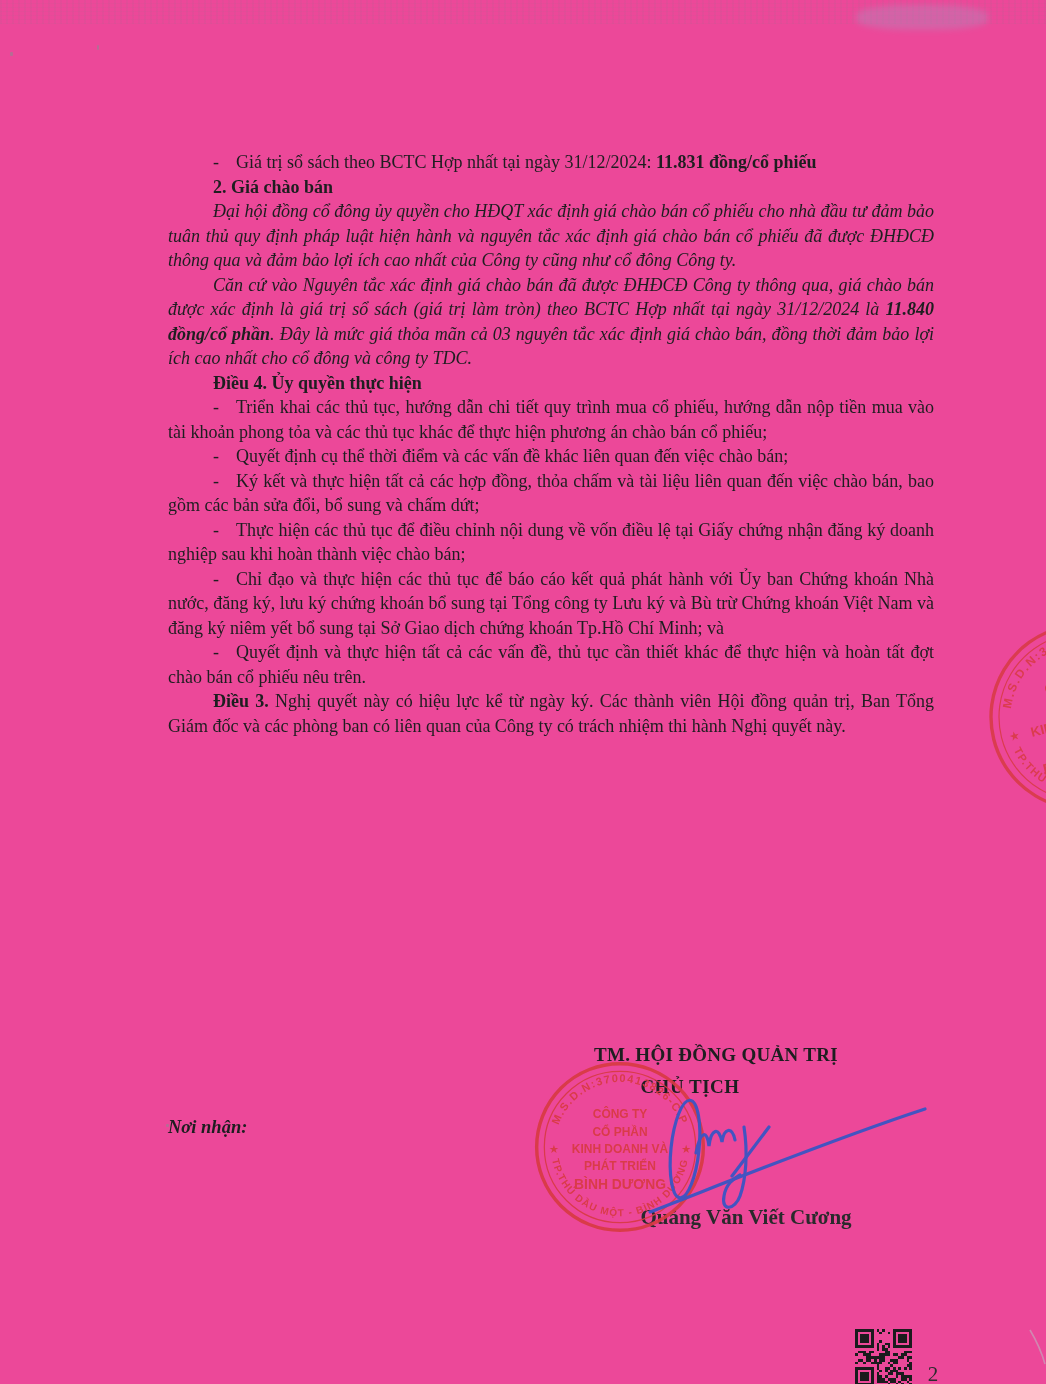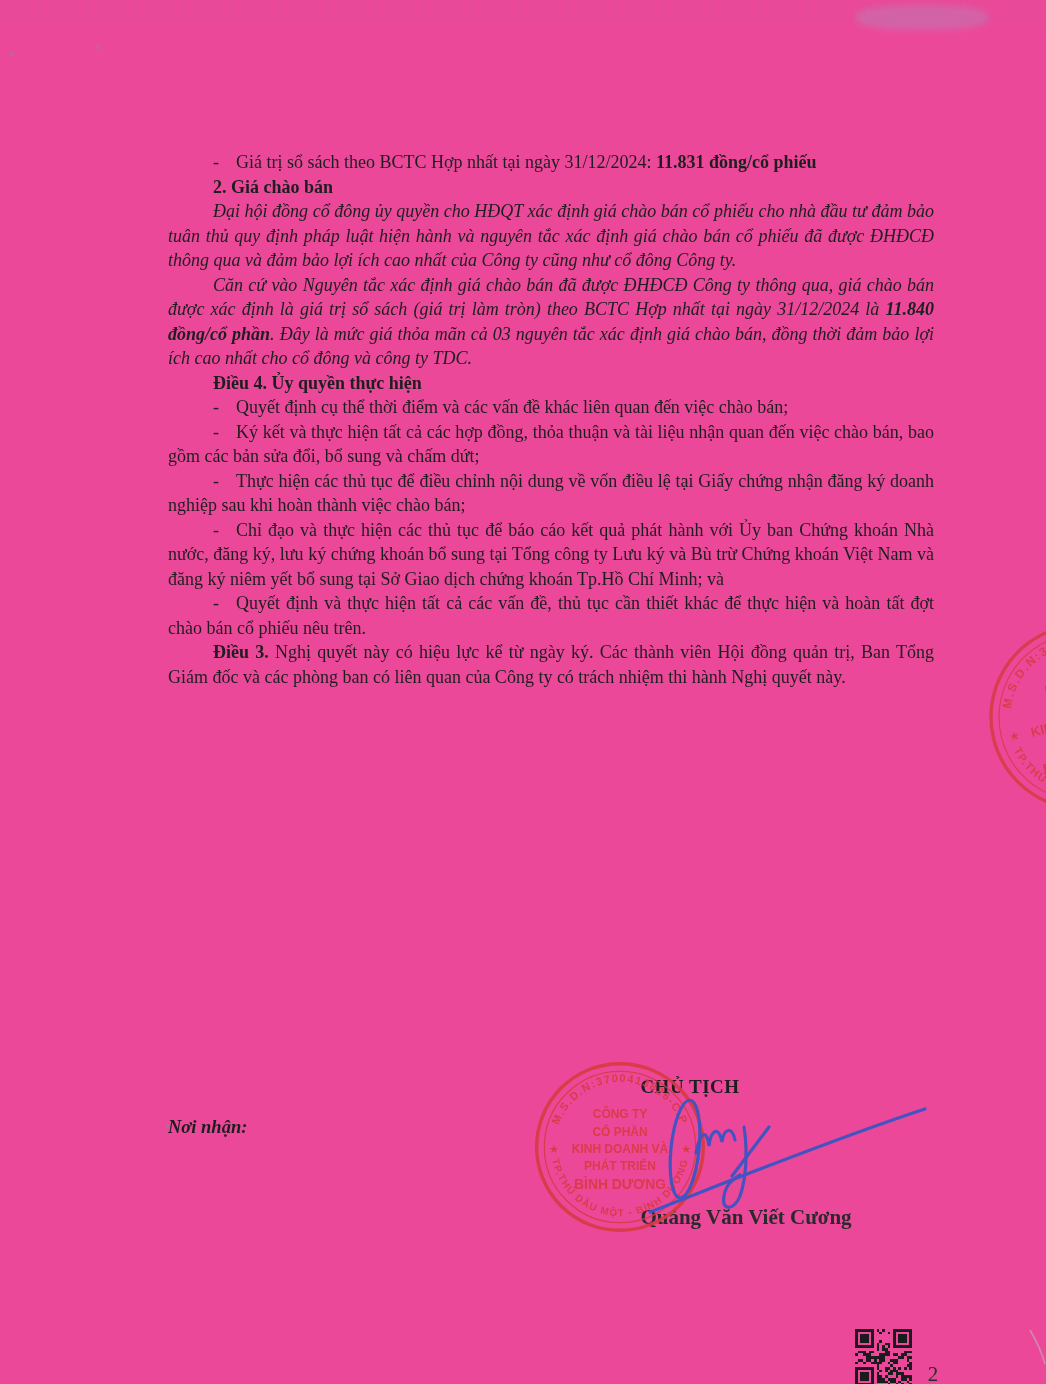--- a/index.html
+++ b/index.html
@@ -84,29 +84,31 @@
 
     <p class="heading indent">2. Giá chào bán</p>
 
     <p class="para indent">Đại hội đồng cổ đông ủy quyền cho HĐQT xác định giá chào bán cổ phiếu cho nhà đầu tư đảm bảo tuân thủ quy định pháp luật hiện hành và nguyên tắc xác định giá chào bán cổ phiếu đã được ĐHĐCĐ thông qua và đảm bảo lợi ích cao nhất của Công ty cũng như cổ đông Công ty.</p>
 
     <p class="para indent"><span>Căn cứ vào Nguyên tắc xác định giá chào bán đã được ĐHĐCĐ Công ty thông qua, giá chào bán được xác định là giá trị sổ sách (giá trị làm tròn) theo BCTC Hợp nhất tại ngày 31/12/2024 là </span><b>11.840 đồng/cổ phần</b><span>. Đây là mức giá thỏa mãn cả 03 nguyên tắc xác định giá chào bán, đồng thời đảm bảo lợi ích cao nhất cho cổ đông và công ty TDC.</span></p>
 
     <p class="heading indent">Điều 4. Ủy quyền thực hiện</p>
 
 
+    <p class="task indent"><span class="marker">-</span><span>Triển khai các thủ tục, hướng dẫn chi tiết quy trình mua cổ phiếu, hướng dẫn nộp tiền mua vào tài khoản phong tỏa và các thủ tục khác để thực hiện phương án chào bán cổ phiếu;</span></p>
     <p class="task indent"><span class="marker">-</span><span>Quyết định cụ thể thời điểm và các vấn đề khác liên quan đến việc chào bán;</span></p>
-    <p class="task indent"><span class="marker">-</span><span>Ký kết và thực hiện tất cả các hợp đồng, thỏa thuận và tài liệu nhận quan đến việc chào bán, bao gồm các bản sửa đổi, bổ sung và chấm dứt;</span></p>
+    <p class="task indent"><span class="marker">-</span><span>Ký kết và thực hiện tất cả các hợp đồng, thỏa chấm và tài liệu liên quan đến việc chào bán, bao gồm các bản sửa đổi, bổ sung và chấm dứt;</span></p>
     <p class="task indent"><span class="marker">-</span><span>Thực hiện các thủ tục để điều chỉnh nội dung về vốn điều lệ tại Giấy chứng nhận đăng ký doanh nghiệp sau khi hoàn thành việc chào bán;</span></p>
     <p class="task indent"><span class="marker">-</span><span>Chỉ đạo và thực hiện các thủ tục để báo cáo kết quả phát hành với Ủy ban Chứng khoán Nhà nước, đăng ký, lưu ký chứng khoán bổ sung tại Tổng công ty Lưu ký và Bù trừ Chứng khoán Việt Nam và đăng ký niêm yết bổ sung tại Sở Giao dịch chứng khoán Tp.Hồ Chí Minh; và</span></p>
     <p class="task indent"><span class="marker">-</span><span>Quyết định và thực hiện tất cả các vấn đề, thủ tục cần thiết khác để thực hiện và hoàn tất đợt chào bán cổ phiếu nêu trên.</span></p>
 
     <p class="task indent"><b>Điều 3.</b><span> Nghị quyết này có hiệu lực kể từ ngày ký. Các thành viên Hội đồng quản trị, Ban Tổng Giám đốc và các phòng ban có liên quan của Công ty có trách nhiệm thi hành Nghị quyết này.</span></p>
   </div>
 
+  <div class="sig-head">TM. HỘI ĐỒNG QUẢN TRỊ</div>
   <div class="sig-title">CHỦ TỊCH</div>
   <div class="sig-name">Quảng Văn Viết Cương</div>
 
   <svg class="stamp-svg" style="left:529px; top:1056px; opacity:.92;" width="182" height="182" viewBox="0 0 190 190">
     <g fill="none" stroke="#d83a43">
       <circle cx="95" cy="95" r="87" stroke-width="3.6"></circle>
       <circle cx="95" cy="95" r="79" stroke-width="1.3"></circle>
     </g>
     <path id="seal1-top" d="M 29.3 112.6 A 68 68 0 1 1 160.7 112.6" fill="none"></path>
     <path id="seal1-bot" d="M 23.3 88.7 A 72 72 0 1 0 166.7 88.7" fill="none"></path>

